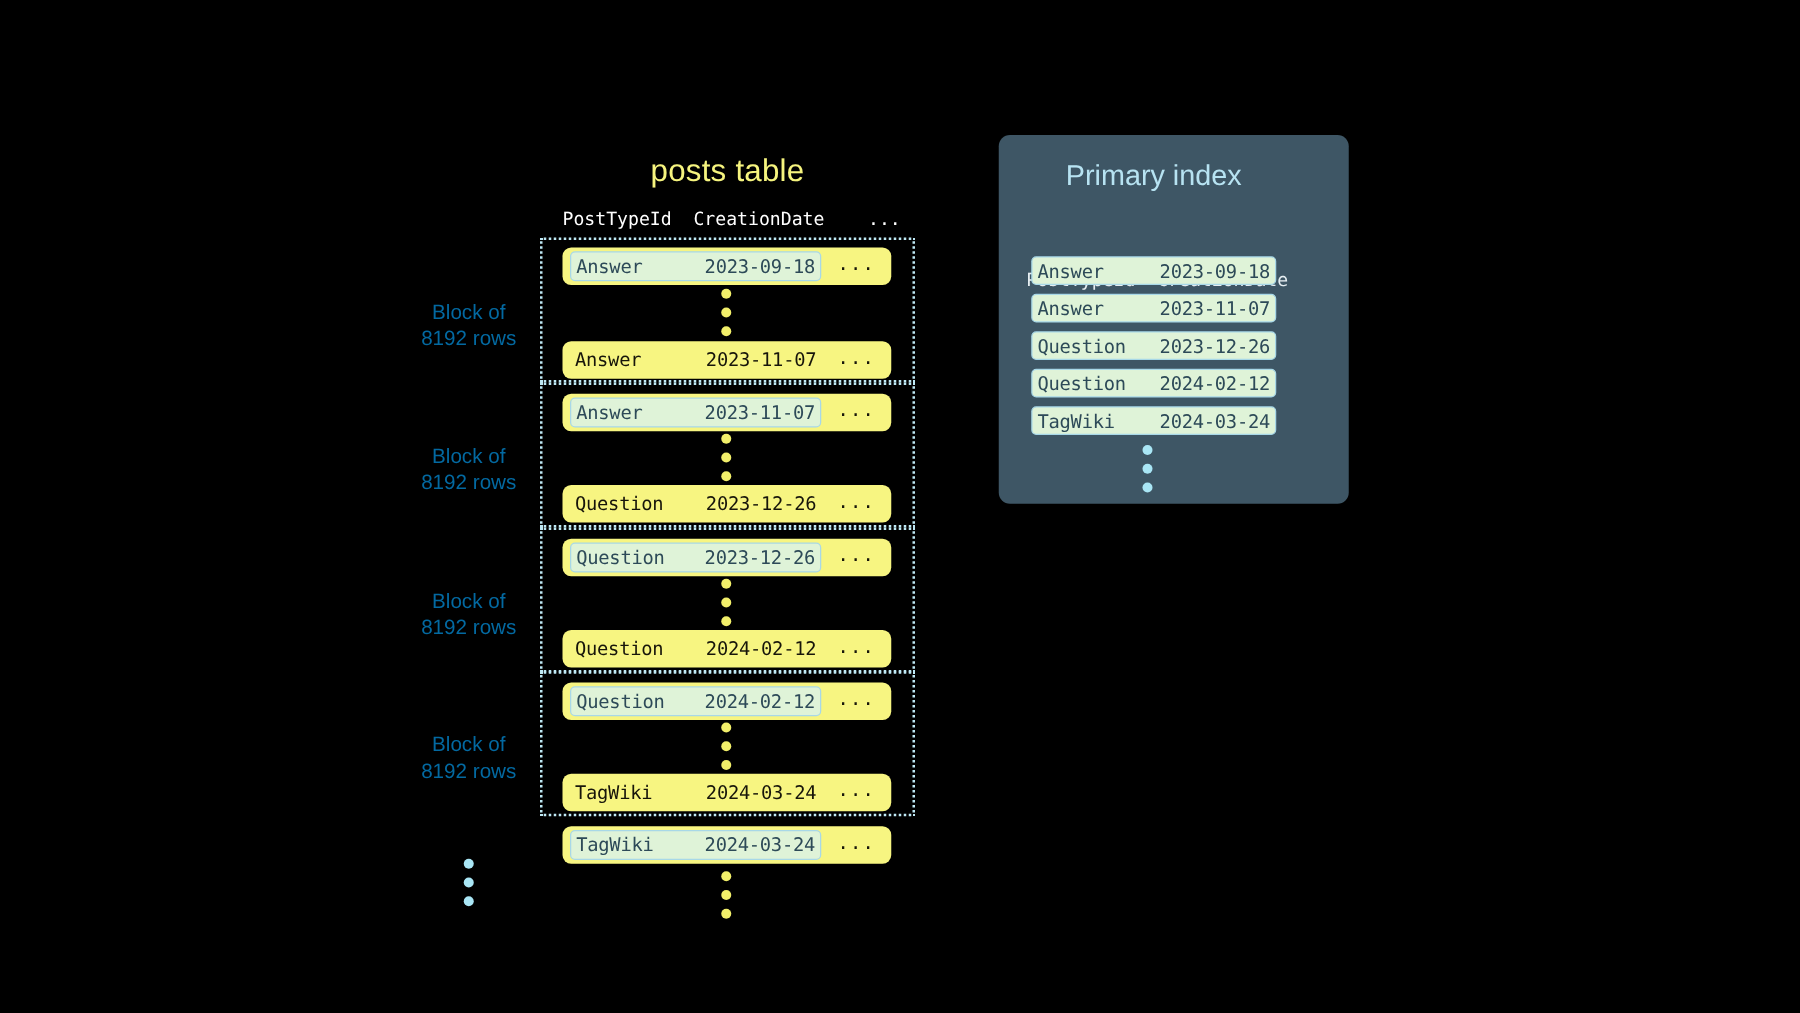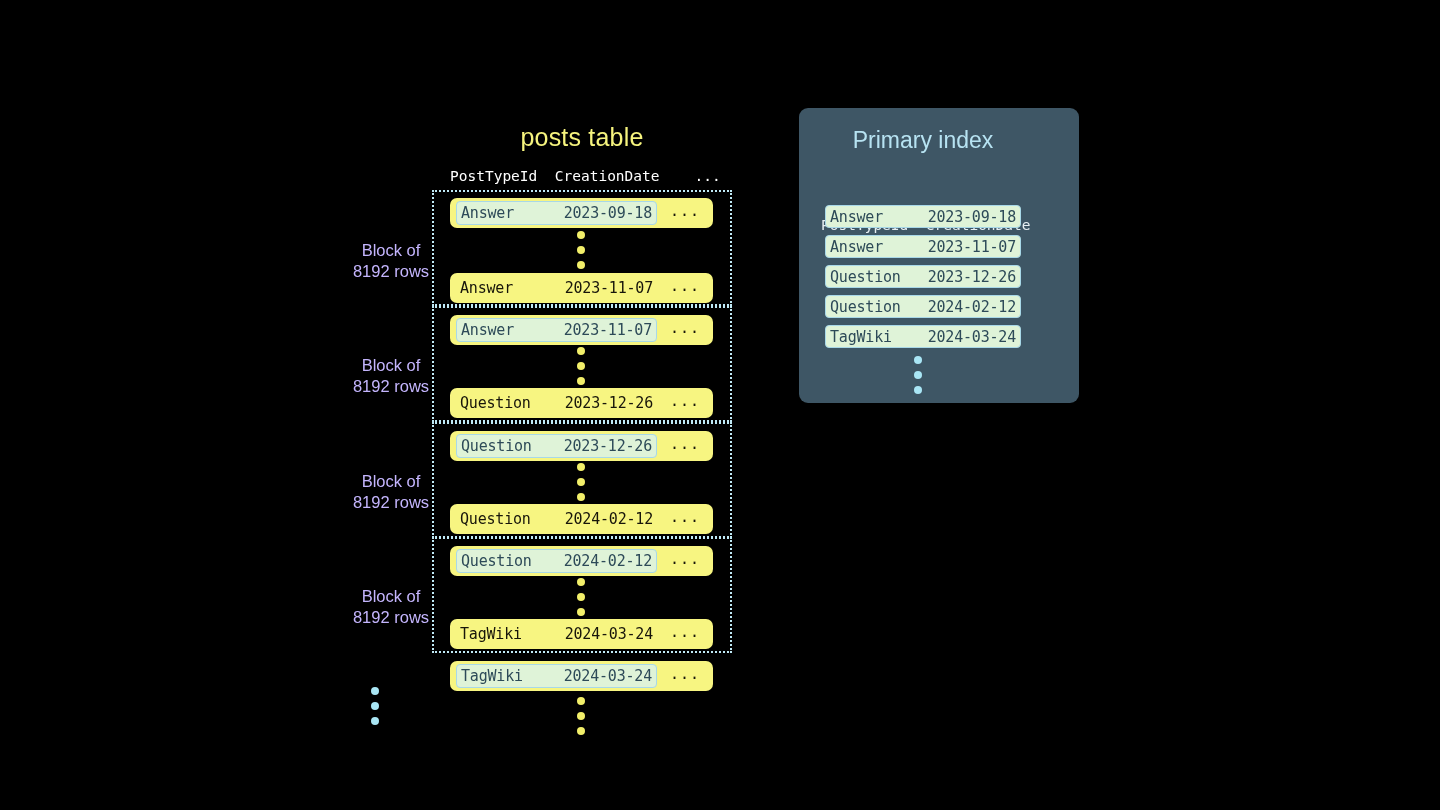--- a/index.html
+++ b/index.html
@@ -54,26 +54,26 @@
   
   .block {
     left: 432px;
     width: 300px;
     border: 2px dotted #bfe9f5;
     box-sizing: border-box;
   }
 
   
   .block-label {
-    color: #c4b5fd;
+    color: #0369a1;
     font-size: 16.5px;
     line-height: 21px;
     text-align: center;
     width: 150px;
-    left: 316px;
+    left: 300px;
     white-space: pre-line;
   }
 
   
   .row {
     left: 450px;
     width: 263px;
     height: 30px;
     background: #f7f581;
     border-radius: 7px;

